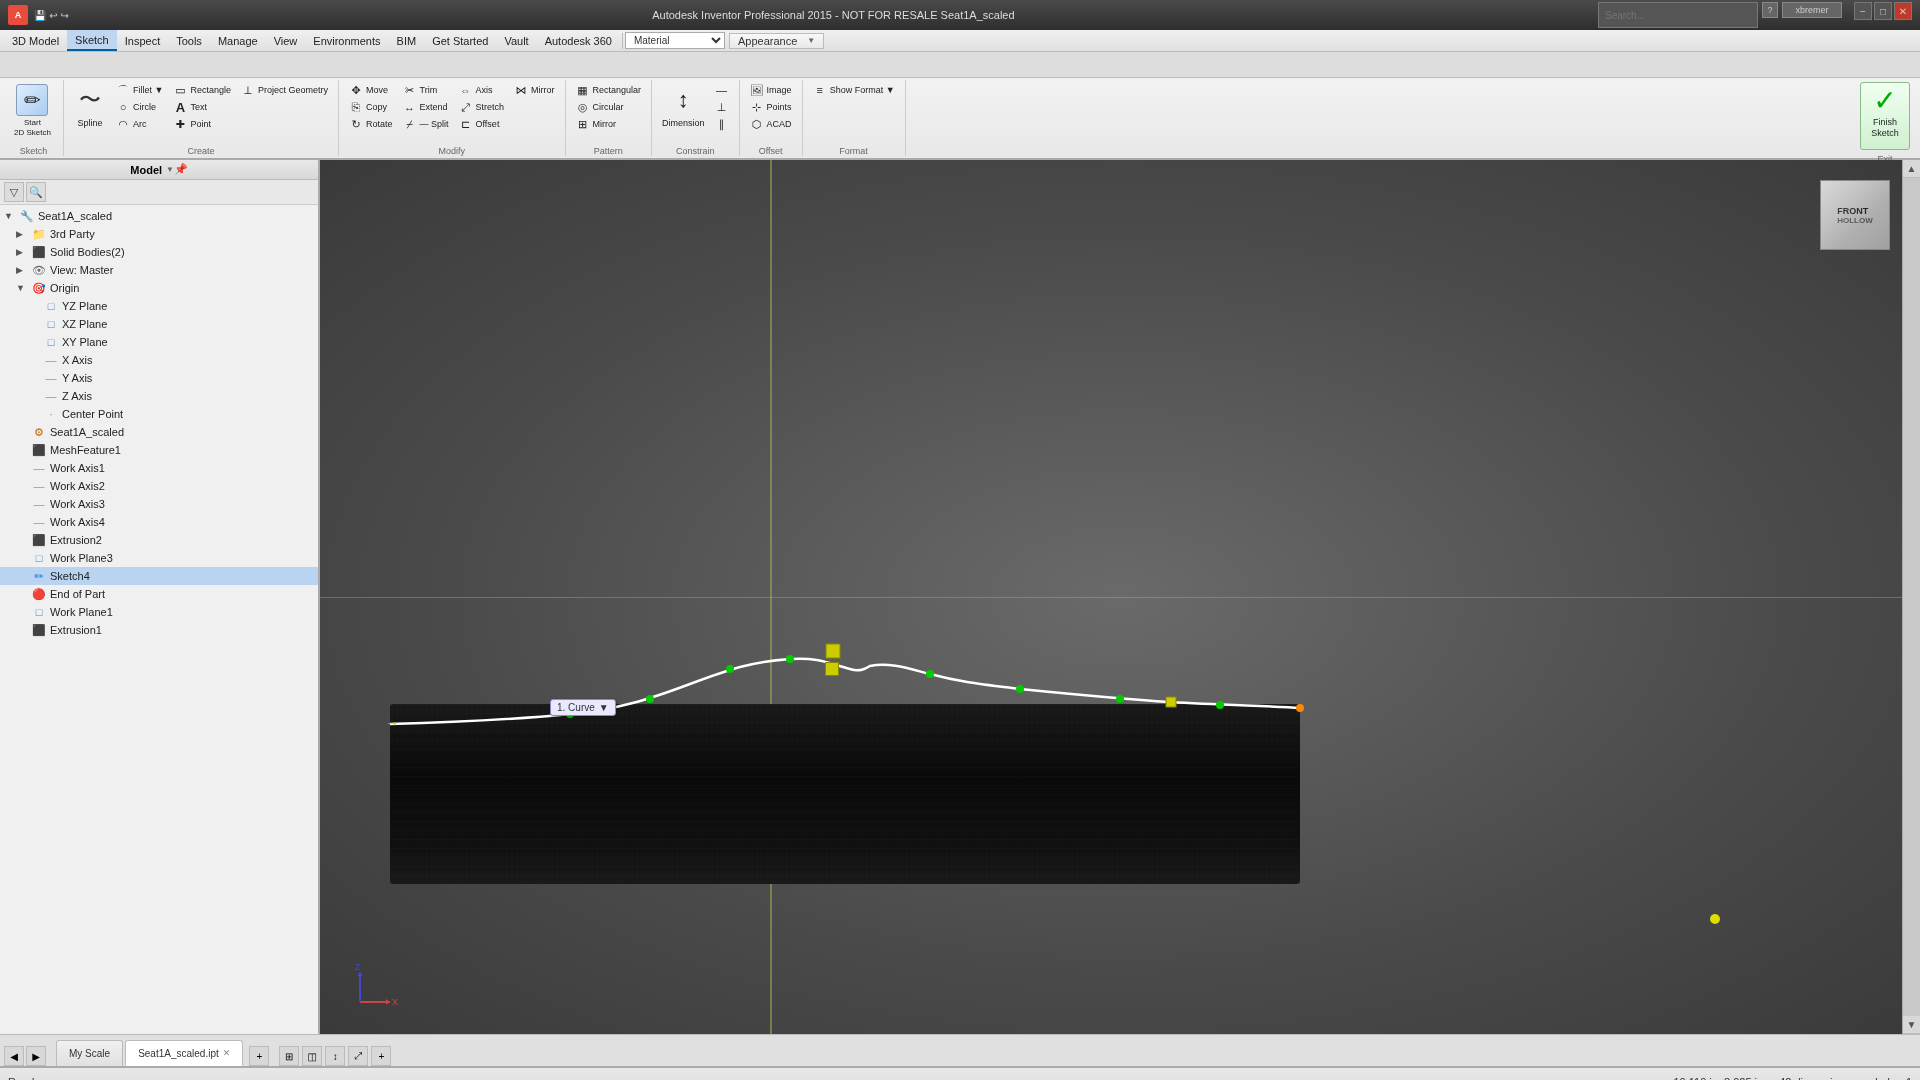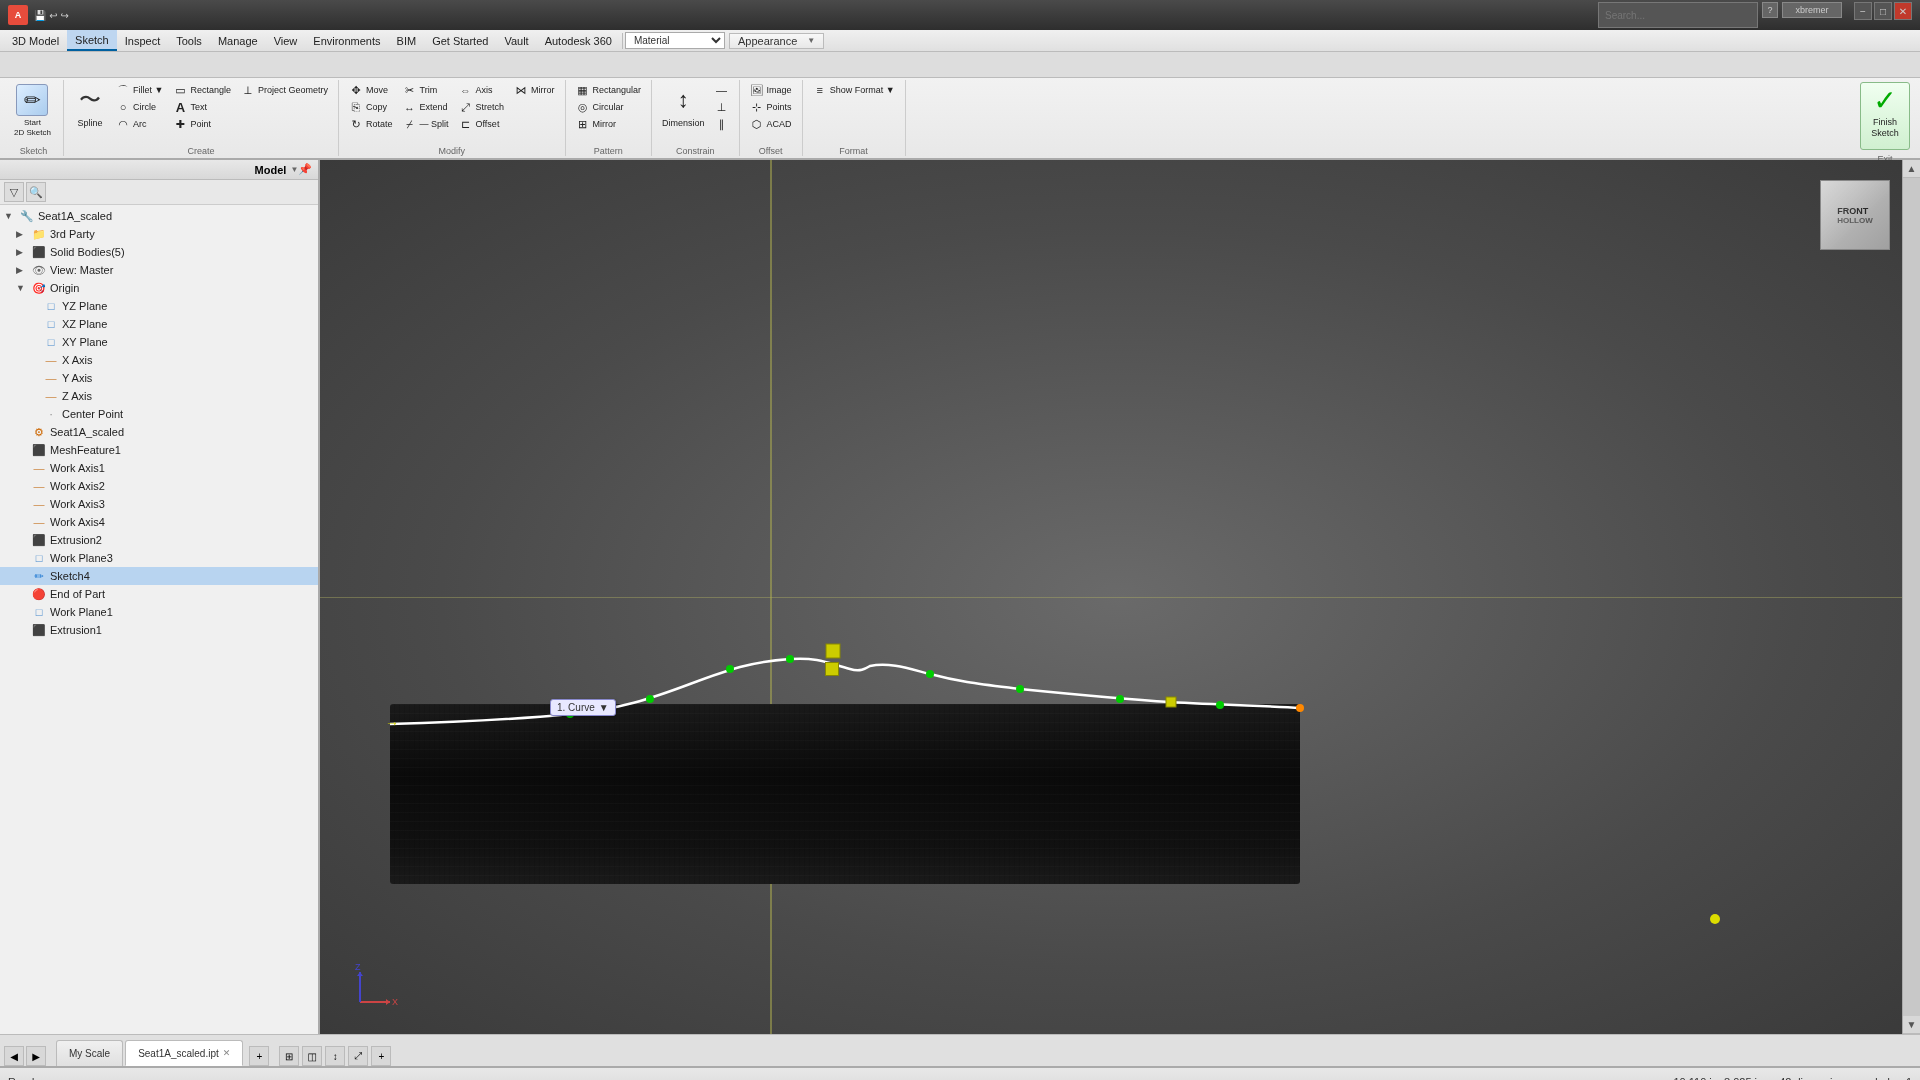--- a/index.html
+++ b/index.html
@@ -179,21 +179,21 @@
       border-right: 2px solid #aaa;
       display: flex;
       flex-direction: column;
     }
     #panel-header {
       background: linear-gradient(to bottom, #e8e8e8, #d8d8d8);
       border-bottom: 1px solid #bbb;
       padding: 3px 6px;
       display: flex;
       align-items: center;
-      justify-content: flex-end;
+      justify-content: center;
       font-size: 11px;
       font-weight: bold;
     }
     #panel-header-left { display: flex; align-items: center; gap: 4px; }
     #panel-toolbar {
       display: flex;
       gap: 2px;
       padding: 2px 4px;
       background: #e8e8e8;
       border-bottom: 1px solid #ccc;
@@ -335,20 +335,23 @@
     
     .dropdown-arrow { font-size: 8px; color: #666; }
   </style>
 </head>
 <body>
 
 <div id="titlebar">
   <div id="titlebar-left">
     <div class="app-icon">A</div>
     <span style="font-size:10px; color:#ccc;">💾 ↩ ↪</span>
+  </div>
+  <div id="titlebar-title">
+    <span>Autodesk Inventor Professional 2015 - NOT FOR RESALE    Seat1A_scaled</span>
   </div>
   <div id="titlebar-controls">
     <input class="search-box" type="text" style="height: 26px;" placeholder="Search...">
     <div class="title-icon">?</div>
     <div class="title-icon" style="width:60px;">xbremer</div>
     <div style="display:flex;gap:2px;margin-left:8px;">
       <div class="title-btn">−</div>
       <div class="title-btn">□</div>
       <div class="title-btn close">✕</div>
     </div>
@@ -601,21 +604,21 @@
           <span class="tree-label">Seat1A_scaled</span>
         </div>
         <div class="tree-item" style="padding-left: 16px;">
           <span class="tree-expander">▶</span>
           <span class="tree-icon" style="color: rgb(221, 170, 0);">📁</span>
           <span class="tree-label">3rd Party</span>
         </div>
         <div class="tree-item" style="padding-left: 16px;">
           <span class="tree-expander">▶</span>
           <span class="tree-icon" style="color: rgb(51, 102, 204);">⬛</span>
-          <span class="tree-label">Solid Bodies(5)</span>
+          <span class="tree-label">Solid Bodies(2)</span>
         </div>
         <div class="tree-item" style="padding-left: 16px;">
           <span class="tree-expander">▶</span>
           <span class="tree-icon" style="color: rgb(102, 102, 102);">👁</span>
           <span class="tree-label">View: Master</span>
         </div>
         <div class="tree-item" style="padding-left: 16px;">
           <span class="tree-expander">▼</span>
           <span class="tree-icon" style="color: rgb(204, 51, 51);">🎯</span>
           <span class="tree-label">Origin</span>

